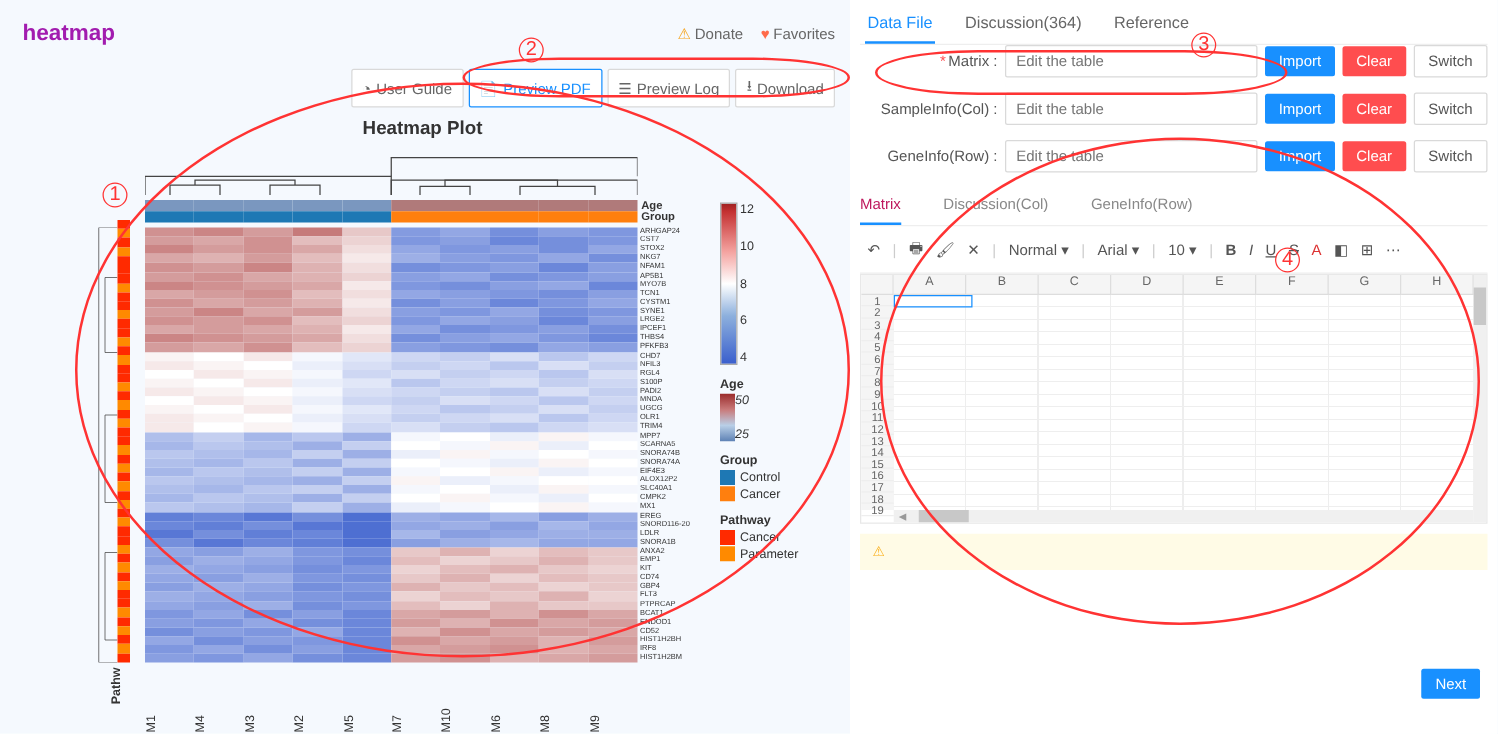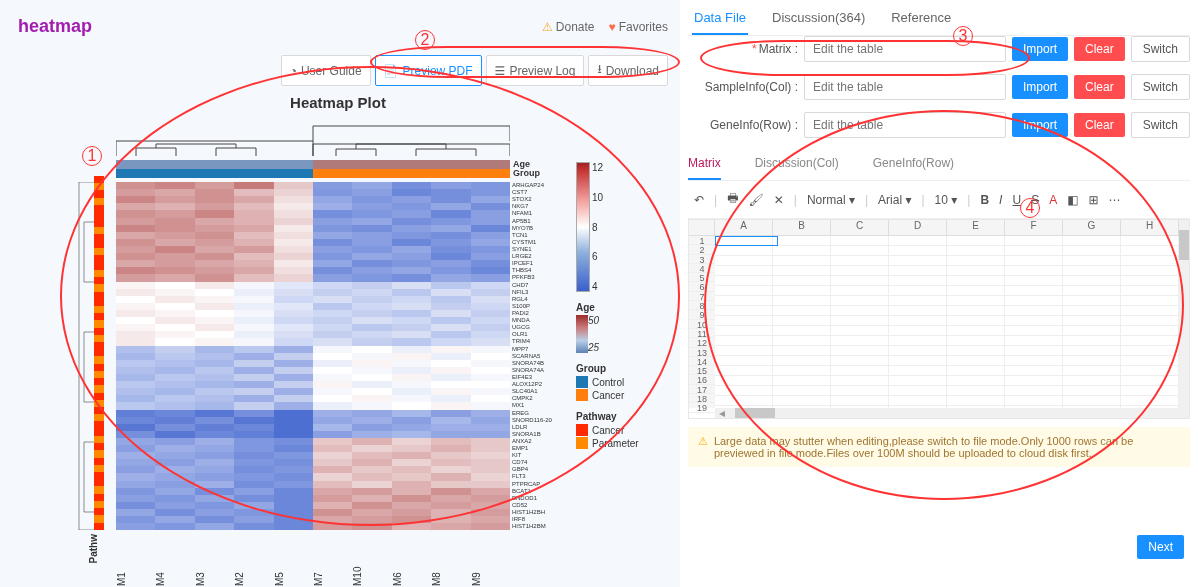--- a/index.html
+++ b/index.html
@@ -1047,21 +1047,20 @@
           <div class="vscroll-thumb"></div>
         </div>
       <div class="hscroll">
           <span style="color:#999;margin:0 4px">◂</span>
           <div class="hscroll-thumb"></div>
         </div>
     </div>
 
     <div class="warn-row">
       <span class="warn-ico">⚠</span>
-      <span>Large data may stutter when editing,please switch to file mode.Only 1000 rows can be previewed in file mode.Files over 100M should be uploaded to cloud disk first.</span>
     </div>
     <div class="next-wrap"><button class="btn-blue">Next</button></div>
   </div>
 </div>
 
 <div class="clabel" style="top:146px; left:82px;">1</div>
 <div class="circ" style="top:66px; left:60px; width:620px; height:460px;"></div>
 <div class="clabel" style="top:30px; left:415px;">2</div>
 <div class="circ" style="top:46px; left:370px; width:310px; height:32px; border-radius:50%/100%;"></div>
 <div class="clabel" style="top:26px; left:953px;">3</div>

